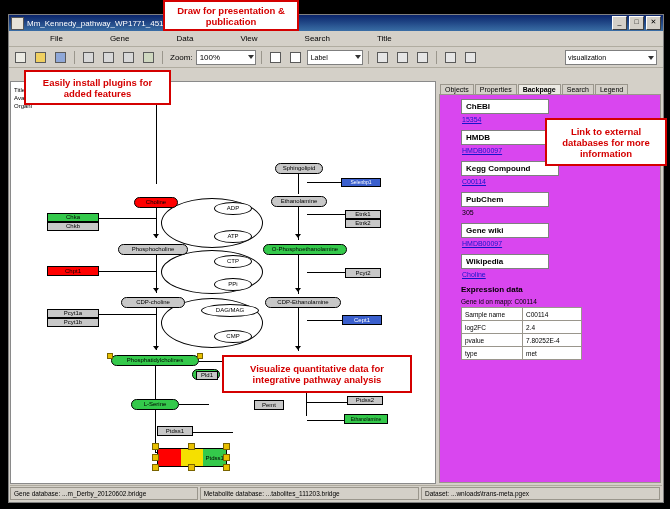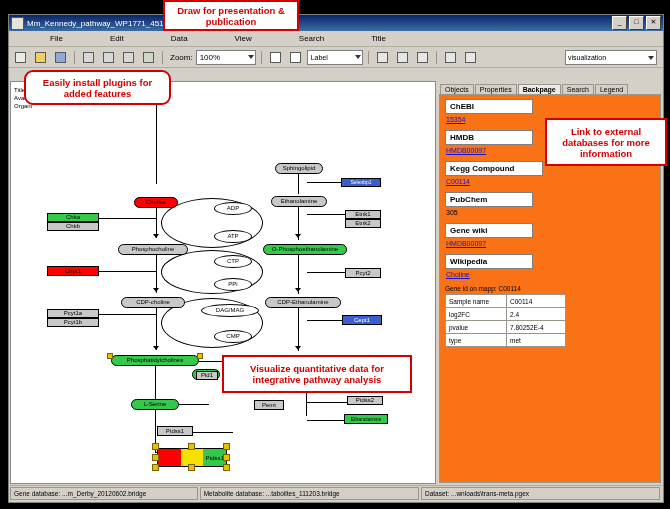--- a/index.html
+++ b/index.html
@@ -54,39 +54,39 @@
   .ell-big{position:absolute;border:1px solid #000;border-radius:50%;}
 
   
   .selnode{position:absolute;border:1px solid #000;display:flex;}
   .handle{position:absolute;width:5px;height:5px;background:#e8c000;border:1px solid #7a6400;}
 
   
   .tabs{display:flex;height:13px;align-items:flex-end;padding-left:2px;gap:1px;}
   .tab{font-size:7px;padding:1px 4px;background:#d4d0c8;border:1px solid #9a968c;border-bottom:none;color:#000;}
   .tab.active{background:#eceae4;font-weight:bold;}
-  .panelbody{flex:1;background:#f97316;border:1px solid #9a968c;margin:0 1px 1px 1px;padding:4px 5px;overflow:hidden;}
+  .panelbody{flex:1;background:#d946ef;border:1px solid #9a968c;margin:0 1px 1px 1px;padding:4px 21px;overflow:hidden;}
   .dbbox{background:#fff;border:1px solid #7f7f7f;font-size:8px;font-weight:bold;padding:2px 4px;margin-bottom:2px;width:78px;}
   .dblink{color:#1414cc;text-decoration:underline;font-size:7px;margin:0 0 7px 1px;display:block;}
   .dbplain{color:#000;font-size:7px;margin:0 0 7px 1px;display:block;}
   .expr-title{font-size:8px;font-weight:bold;margin:4px 0 4px 0;}
   .geneid{font-size:6.5px;margin-bottom:2px;}
   .dtable{border-collapse:collapse;font-size:6.5px;}
   .dtable td{border:1px solid #9a968c;background:#fff;padding:1px 3px;height:10px;}
   .dtable td.k{width:54px;}
   .dtable td.v{width:52px;}
 
   
   .statusbar{position:absolute;left:1px;right:1px;bottom:1px;height:15px;background:#d4d0c8;border-top:1px solid #b0aca0;display:flex;align-items:center;}
   .statuscell{font-size:6.5px;color:#000;border:1px solid #9a968c;height:11px;line-height:11px;padding:0 3px;margin-right:2px;background:#d4d0c8;white-space:nowrap;overflow:hidden;}
 
   
   .callout{position:absolute;background:#fff;border:2px solid #d40000;color:#d40000;font-weight:bold;text-align:center;display:flex;align-items:center;justify-content:center;padding:3px 6px;box-sizing:border-box;}
   .callout.c1{left:163px;top:0px;width:136px;height:31px;font-size:9.5px;line-height:11px;}
-  .callout.c2{left:24px;top:70px;width:147px;height:35px;font-size:9.5px;line-height:11px;border-radius:9px;}
+  .callout.c2{left:24px;top:70px;width:147px;height:35px;font-size:9.5px;line-height:11px;}
   .callout.c3{left:545px;top:118px;width:122px;height:48px;font-size:9.5px;line-height:11px;}
   .callout.c4{left:222px;top:355px;width:190px;height:38px;font-size:9.5px;line-height:11px;}
   .callout.c5{left:22px;top:417px;width:294px;height:32px;font-size:15px;font-style:italic;line-height:17px;}
 </style>
 </head>
 <body>
 
 <div id="root">
   <div class="app">
 
@@ -95,21 +95,21 @@
       <div class="tb-title">Mm_Kennedy_pathway_WP1771_45176.gpml - PathVisio</div>
       <div class="tb-btns">
         <div class="tb-btn">_</div>
         <div class="tb-btn">□</div>
         <div class="tb-btn">✕</div>
       </div>
     </div>
 
     <div class="menubar">
       <span>File</span>
-      <span>Edit</span>
+      <span>Gene</span>
       <span>Data</span>
       <span>View</span>
       <span>Search</span>
       <span>Title</span>
     </div>
 
     <div class="toolbar">
       <div class="tbtn">
           <i></i>
         </div>
@@ -295,20 +295,21 @@
 
           <div class="dbbox">PubChem</div>
           <span class="dbplain">305</span>
 
           <div class="dbbox">Gene wiki</div>
           <a class="dblink" href="#">HMDB00097</a>
 
           <div class="dbbox">Wikipedia</div>
           <a class="dblink" href="#">Choline</a>
 
+          <div class="expr-title">Expression data</div>
           <div class="geneid">Gene id on mapp: C00114</div>
           <table class="dtable">
             <tbody>
                 <tr>
               <td class="k">Sample name</td>
               <td class="v">C00114</td>
             </tr>
             <tr>
               <td class="k">log2FC</td>
               <td class="v">2.4</td>

